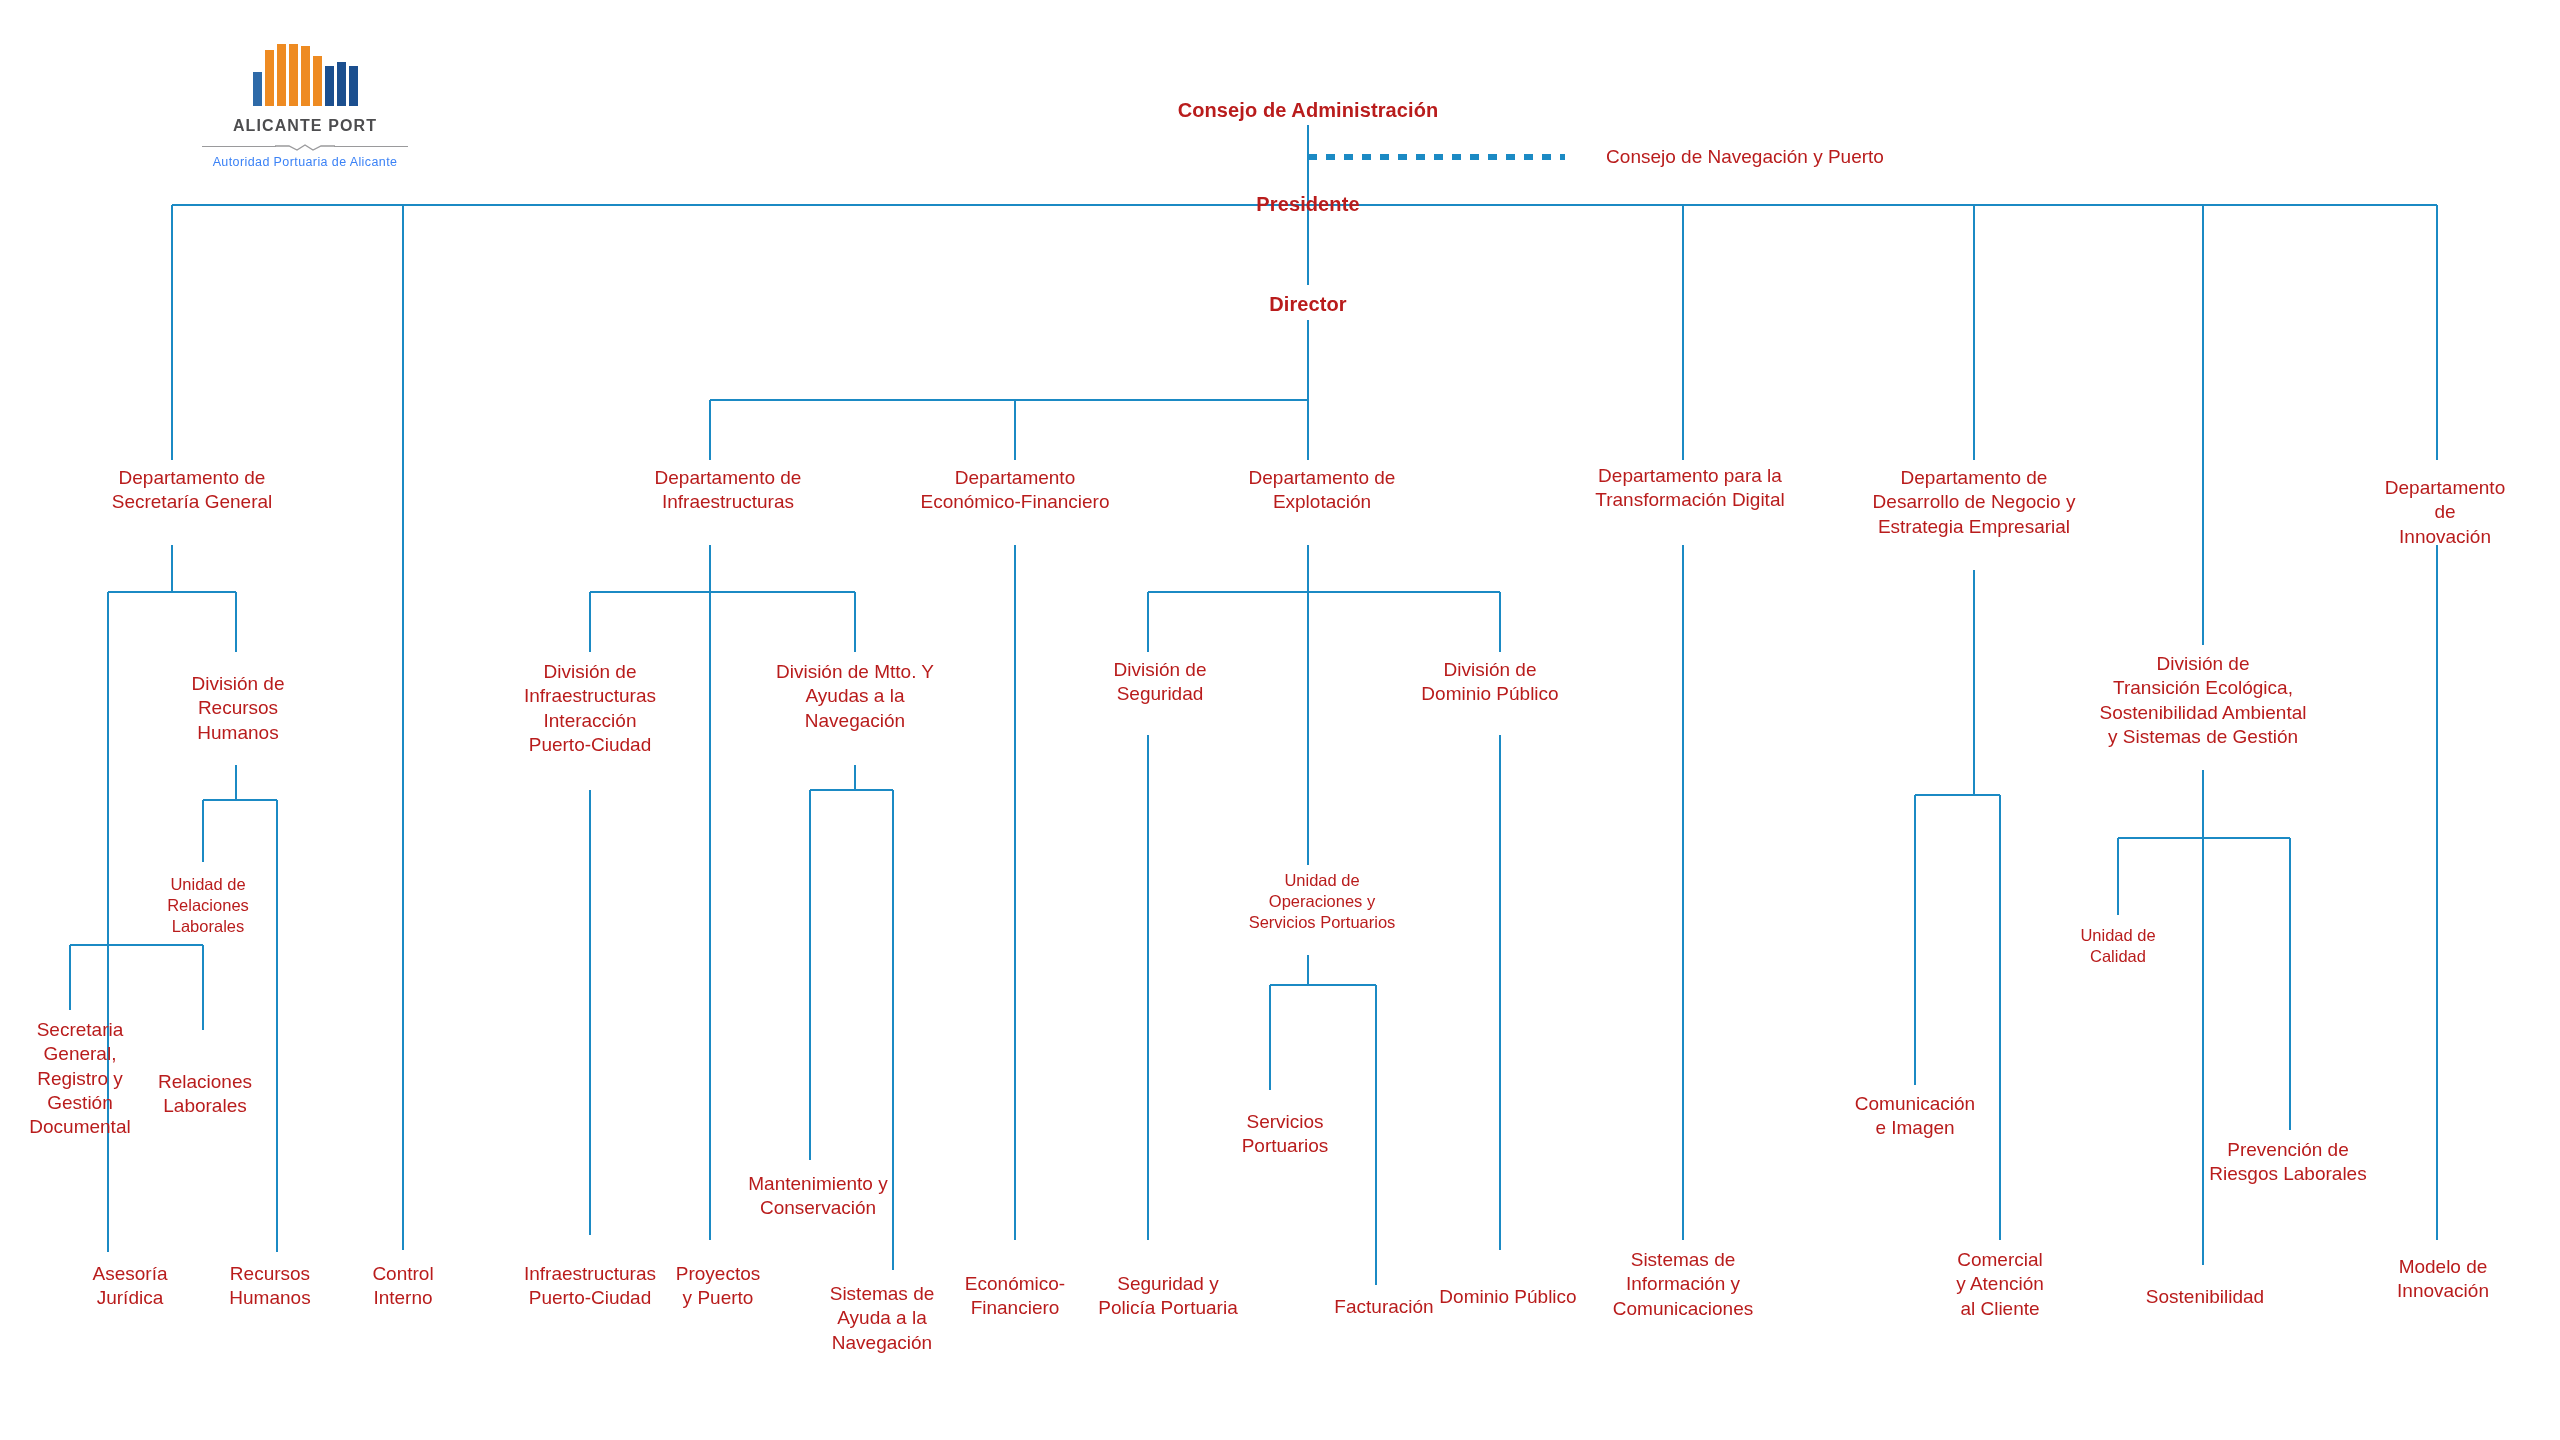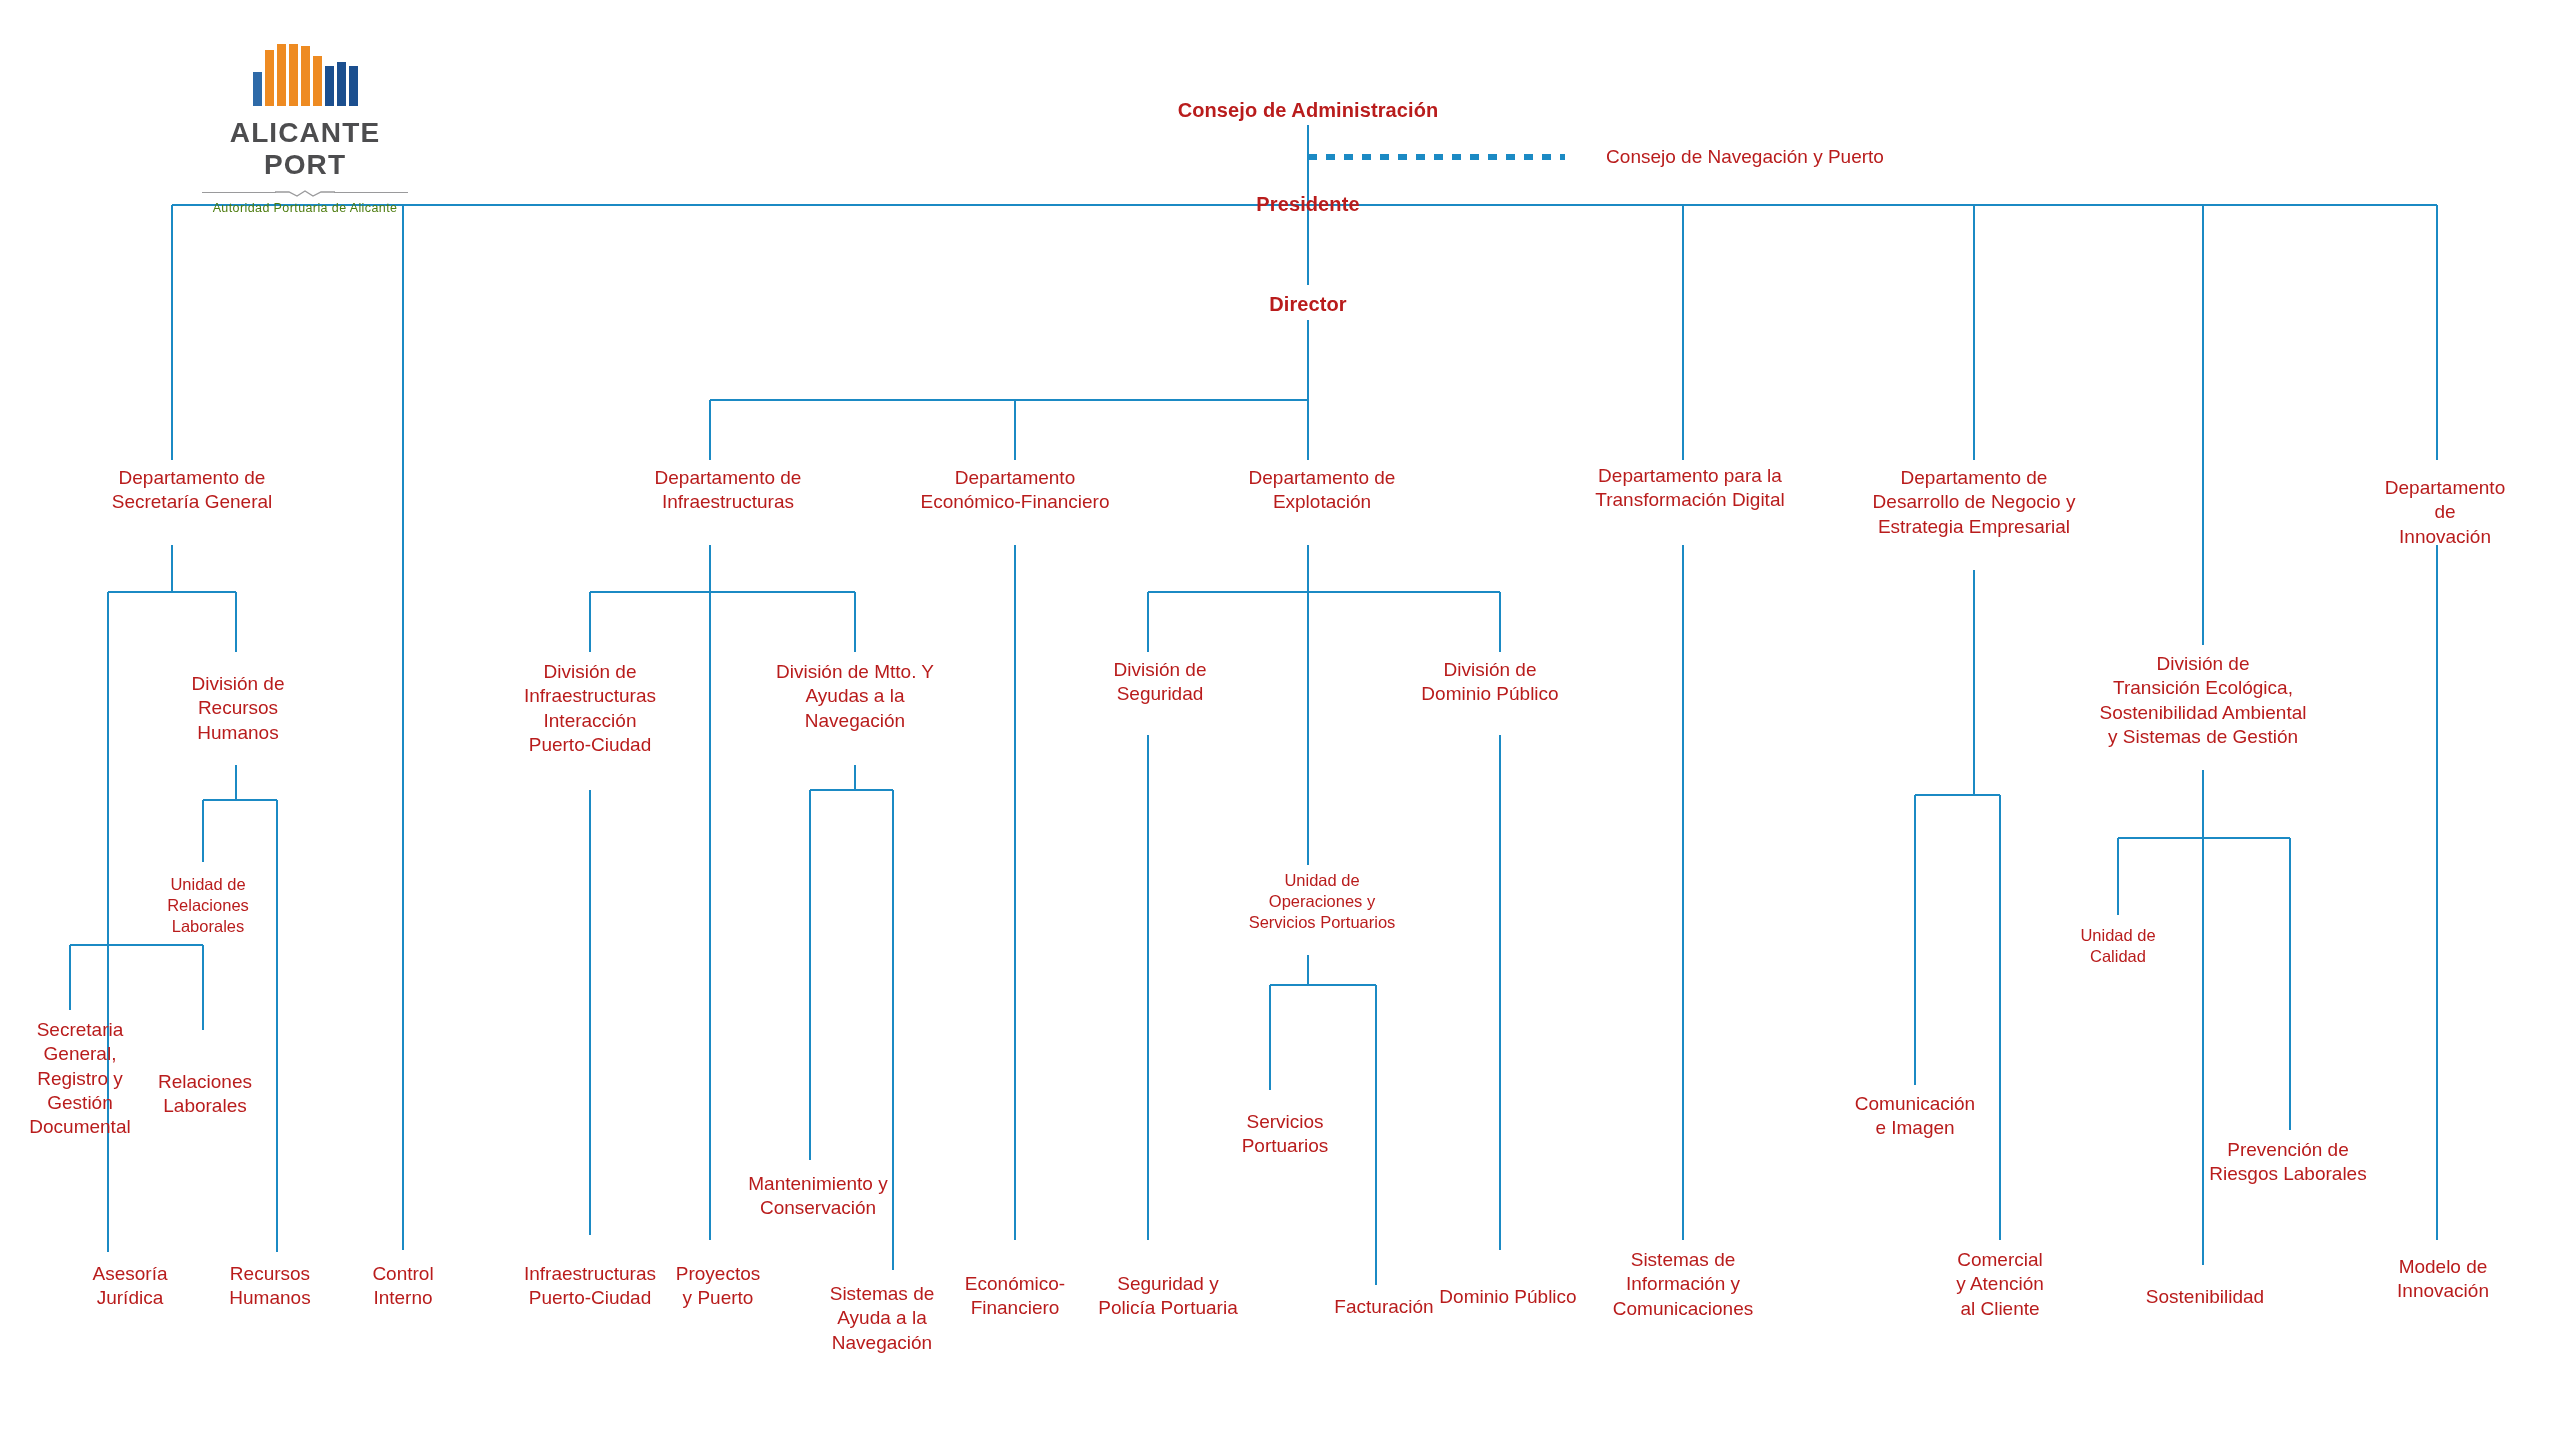--- a/index.html
+++ b/index.html
@@ -43,21 +43,21 @@
     justify-content: center;
     gap: 3px;
   }
   #logo-mark i {
     display: block;
     width: 9px;
     border-radius: 0;
   }
   .logo-wordmark {
     margin-top: 11px;
-    font-size: 28px;
+    font-size: 16px;
     letter-spacing: 1.1px;
     font-weight: 700;
     color: #4d4d4f;
     font-family: "Liberation Sans", sans-serif;
   }
   .logo-rule {
     position: relative;
     margin: 7px auto 4px auto;
     width: 206px;
     height: 9px;
@@ -73,21 +73,21 @@
   .logo-rule:before { left: 0; }
   .logo-rule:after  { right: 0; }
   .logo-swoosh {
     position: absolute;
     left: 50%;
     top: 0;
     transform: translateX(-50%);
   }
   .logo-tagline {
     font-size: 12.5px;
-    color: #4d7c0f;
+    color: #3b82f6;
     letter-spacing: 0.4px;
   }
 
   
   .node {
     position: absolute;
     text-align: center;
     color: #b91c1c;
     line-height: 1.28;
     white-space: pre-line;

